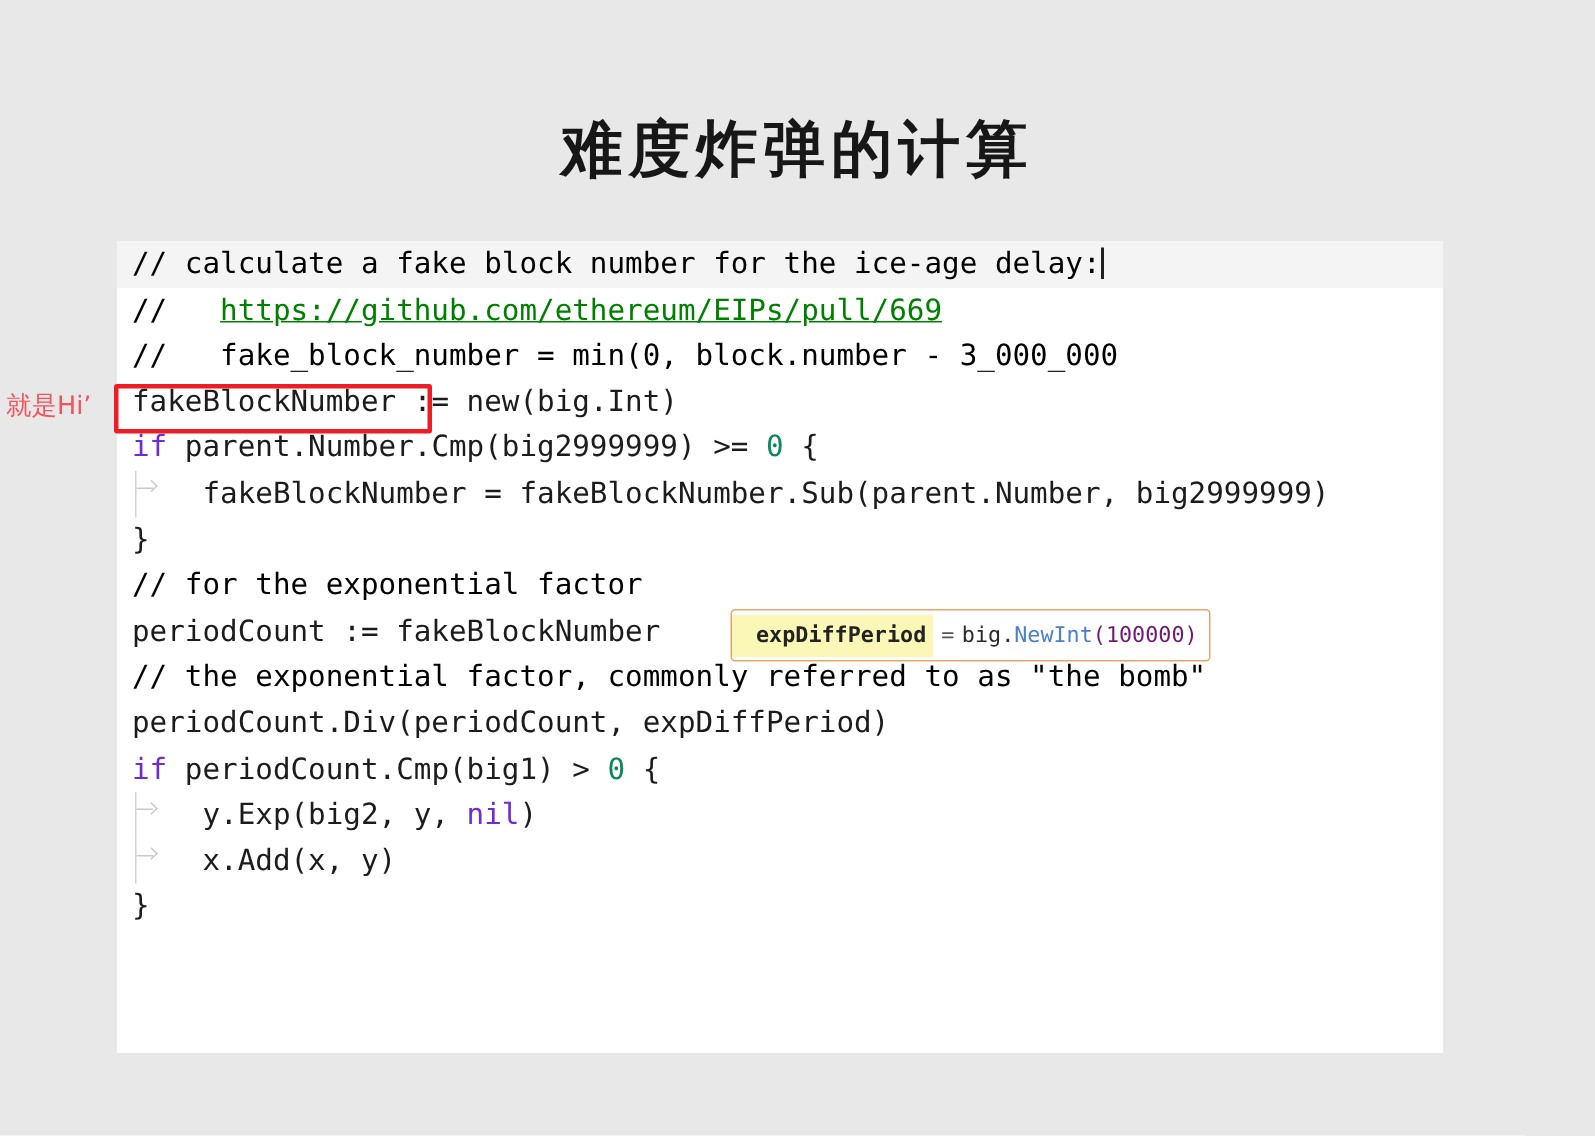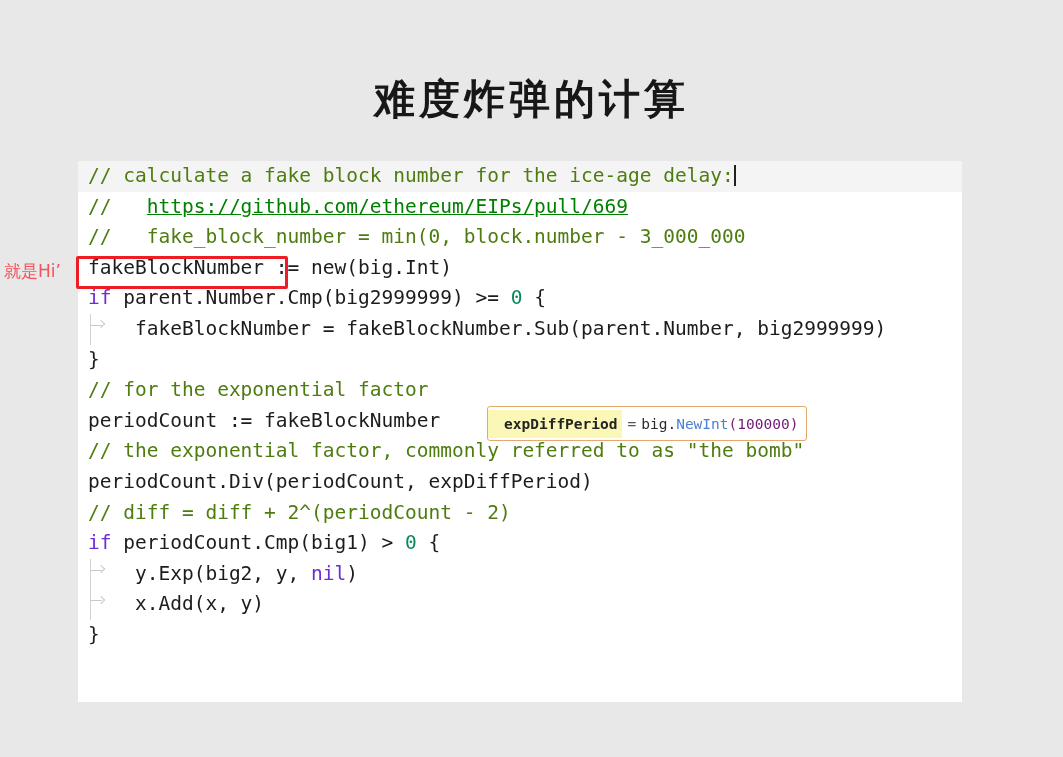--- a/index.html
+++ b/index.html
@@ -49,21 +49,21 @@
     height: 30.6px;
     white-space: pre;
     padding-left: 10px;
     box-sizing: border-box;
   }
   .code-line.current {
     background: #f4f4f4;
   }
 
   
-  .cm    { color: #4d7c0f; }              
+  .cm    { color: #000000; }              
   .cm-link { color: #008000; text-decoration: underline; }
   .kw    { color: #6f2bd6; }              
   .num   { color: #09885a; }              
   .id    { color: #1c1c1c; }
   .brk   { color: #1c1c1c; }              
 
   
   .caret {
     display: inline-block;
     width: 2px;
@@ -174,21 +174,20 @@
       <div class="code-line"><span class="cm">//   </span><span class="cm-link">https://github.com/ethereum/EIPs/pull/669</span></div>
       <div class="code-line"><span class="cm">//   fake_block_number = min(0, block.number - 3_000_000</span></div>
       <div class="code-line"><span class="id">fakeBlockNumber</span><span class="id"> := </span><span class="id">new(big.Int)</span></div>
       <div class="code-line"><span class="kw">if</span><span class="id"> parent.Number.Cmp(big2999999) &gt;= </span><span class="num">0</span><span class="brk"> {</span></div>
       <div class="code-line"><span class="guide"><span class="vbar"></span><span class="arrow"></span><span class="arrowhead"></span></span><span class="id">    fakeBlockNumber = fakeBlockNumber.Sub(parent.Number, big2999999)</span></div>
       <div class="code-line"><span class="brk">}</span></div>
       <div class="code-line"><span class="cm">// for the exponential factor</span></div>
       <div class="code-line"><span class="id">periodCount := fakeBlockNumber</span></div>
       <div class="code-line"><span class="cm">// the exponential factor, commonly referred to as "the bomb"</span></div>
       <div class="code-line"><span class="id">periodCount.Div(periodCount, expDiffPeriod)</span></div>
-      <div class="code-line"><span class="cm">// diff = diff + 2^(periodCount - 2)</span></div>
       <div class="code-line"><span class="kw">if</span><span class="id"> periodCount.Cmp(big1) &gt; </span><span class="num">0</span><span class="brk"> {</span></div>
       <div class="code-line"><span class="guide"><span class="vbar"></span><span class="arrow"></span><span class="arrowhead"></span></span><span class="id">    y.Exp(big2, y, </span><span class="kw">nil</span><span class="brk">)</span></div>
       <div class="code-line"><span class="guide"><span class="vbar"></span><span class="arrow"></span><span class="arrowhead"></span></span><span class="id">    x.Add(x, y)</span></div>
       <div class="code-line"><span class="brk">}</span></div>
     </div>
 </div>
 
 <div class="red-box"></div>
 
 <div class="annotation">就是Hi’</div>

